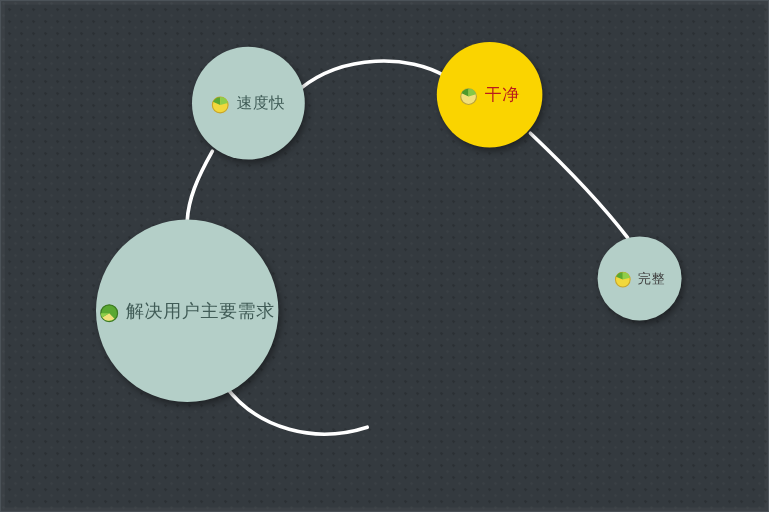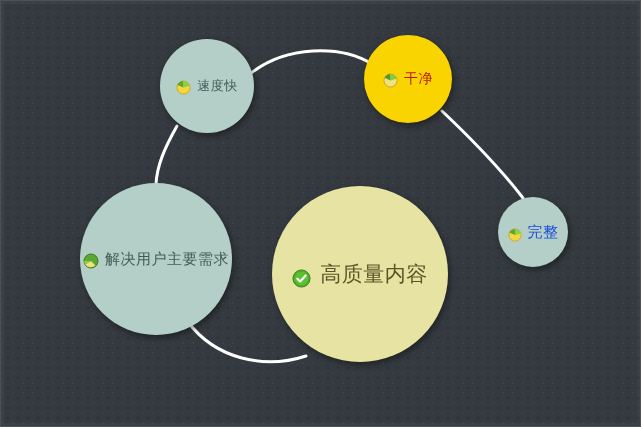--- a/index.html
+++ b/index.html
@@ -89,21 +89,21 @@
     width: 88px; height: 88px;
     background: #fad400;
   }
   .n-clean .node-label { font-size: 14px; color: #b91c1c; }
 
   .n-complete {
     left: 497px; top: 196px;
     width: 70px; height: 70px;
     background: #b4cfc8;
   }
-  .n-complete .node-label { font-size: 15px; color: #1d4ed8; }
+  .n-complete .node-label { font-size: 11px; color: #404040; }
 
   .n-needs {
     left: 79px; top: 182px;
     width: 152px; height: 152px;
     background: #b4cfc8;
   }
   .n-needs .node-label { font-size: 15px; color: #415c57; }
 
   .n-quality {
     left: 271px; top: 185px;
@@ -172,26 +172,14 @@
         <svg width="16" height="16" viewBox="0 0 16 16" xmlns="http://www.w3.org/2000/svg">
           <circle cx="8" cy="8" r="7" fill="#5aa832" stroke="#3c7a22" stroke-width="1"></circle>
           <path d="M8 8 L2.2 11.6 A7 7 0 0 0 12.4 12.6 Z" fill="#f2e07a"></path>
           <path d="M8 8 L1 8 A7 7 0 0 0 2.2 11.6 Z" fill="#8fce4a"></path>
         </svg>
       </span>
       <span class="node-label">解决用户主要需求</span>
     </div>
   </div>
 
-  <div class="node n-quality">
-    <div class="node-inner">
-      <span class="icon">
-        <svg width="19" height="19" viewBox="0 0 20 20" xmlns="http://www.w3.org/2000/svg">
-          <circle cx="10" cy="10" r="9" fill="#4fae2a" stroke="#35801a" stroke-width="1"></circle>
-          <circle cx="10" cy="10" r="7" fill="#5cc032"></circle>
-          <path d="M5.6 10.2 L8.6 13.2 L14.4 6.8" fill="none" stroke="#ffffff" stroke-width="2.2" stroke-linecap="round" stroke-linejoin="round"></path>
-        </svg>
-      </span>
-      <span class="node-label">高质量内容</span>
-    </div>
-  </div>
 
 </div>
 
 </body></html>

